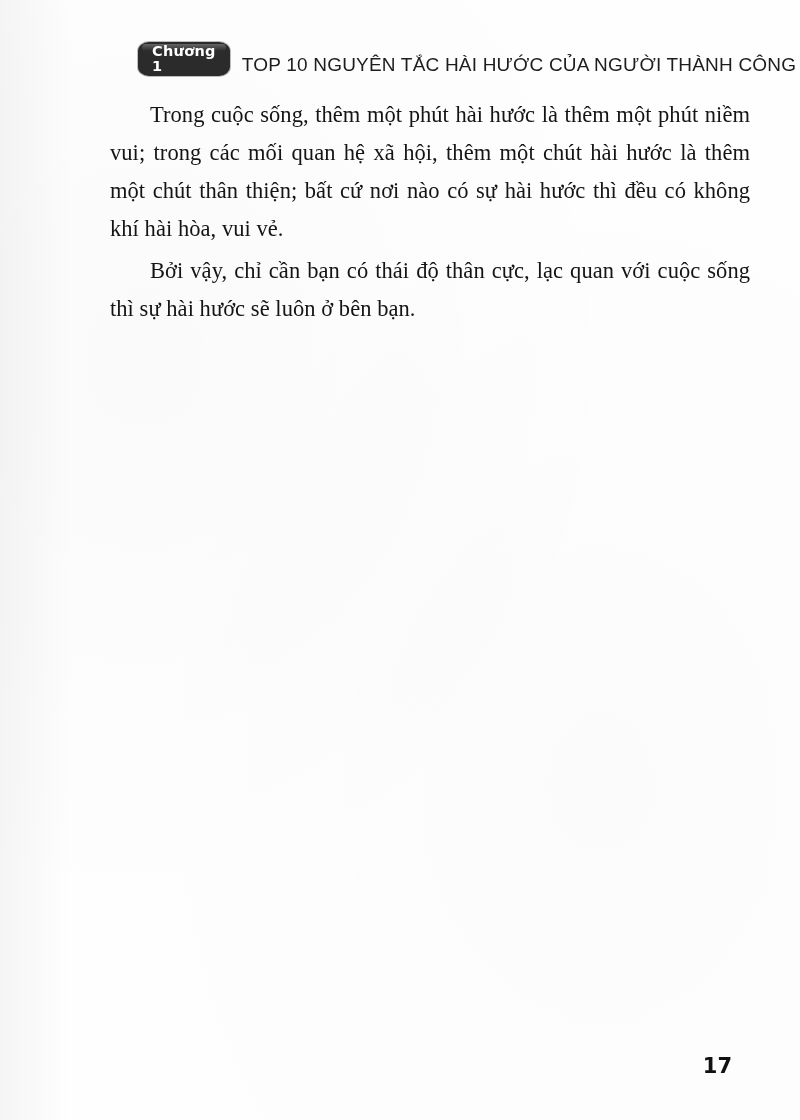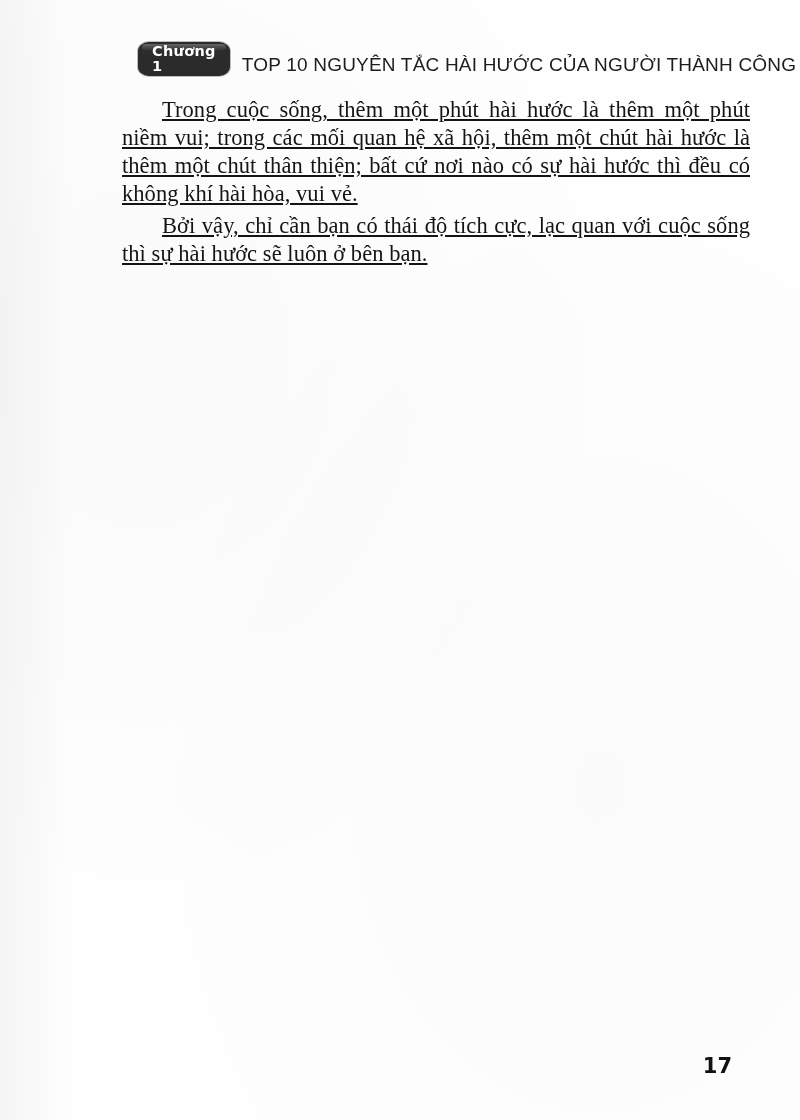--- a/index.html
+++ b/index.html
@@ -83,28 +83,27 @@
   }
 
   
   .body-text {
     position: absolute;
     top: 96px;
     left: 0;
     width: 640px;
   }
   .para {
-    margin: 0 0 4px 12px;
+    margin: 0 0 4px 0;
     font-size: 22.5px;
-    line-height: 28px;
+    line-height: 38px;
     text-align: justify;
     text-indent: 40px;
     color: #141414;
     letter-spacing: 0.05px;
-    text-decoration: underline;
   }
   .para:last-child {
     margin-bottom: 0;
   }
   .para.last-line-natural {
     text-align-last: left;
   }
 
   
   .folio {
@@ -123,19 +122,19 @@
 <div class="page">
   <div class="content">
 
     <div class="header">
       <span class="chapter-tag">Chương 1</span>
       <span class="header-title">TOP 10 NGUYÊN TẮC HÀI HƯỚC CỦA NGƯỜI THÀNH CÔNG</span>
     </div>
 
     <div class="body-text">
       <p class="para">Trong cuộc sống, thêm một phút hài hước là thêm một phút niềm vui; trong các mối quan hệ xã hội, thêm một chút hài hước là thêm một chút thân thiện; bất cứ nơi nào có sự hài hước thì đều có không khí hài hòa, vui vẻ.</p>
-      <p class="para last-line-natural">Bởi vậy, chỉ cần bạn có thái độ tích cực, lạc quan với cuộc sống thì sự hài hước sẽ luôn ở bên bạn.</p>
+      <p class="para last-line-natural">Bởi vậy, chỉ cần bạn có thái độ thân cực, lạc quan với cuộc sống thì sự hài hước sẽ luôn ở bên bạn.</p>
     </div>
 
     <div class="folio">17</div>
 
   </div>
 </div>
 
 </body></html>

